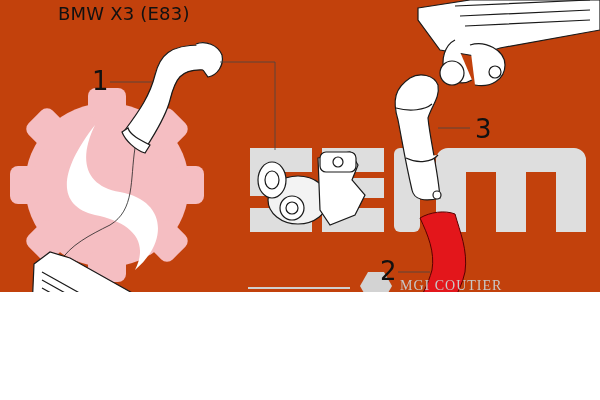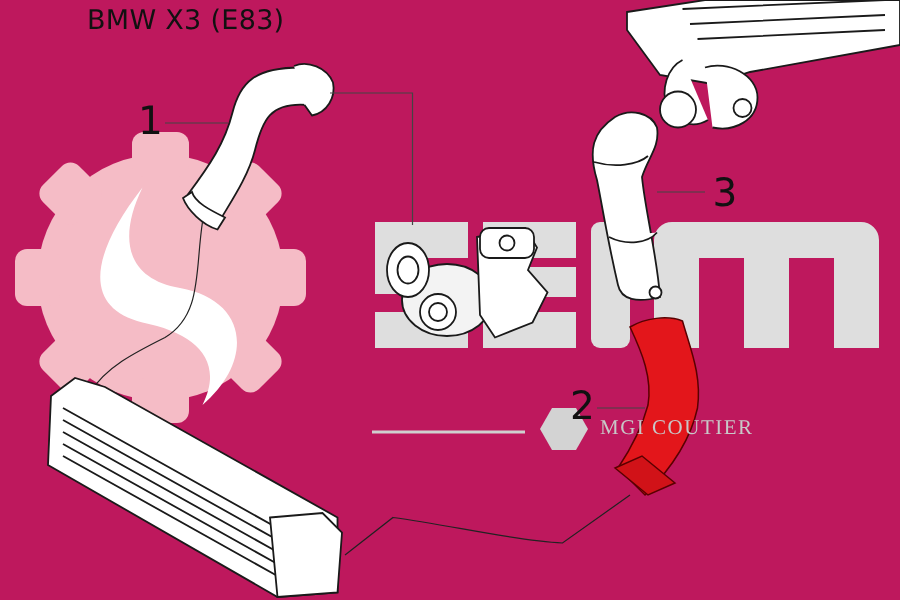--- a/index.html
+++ b/index.html
@@ -1,18 +1,18 @@
 <!DOCTYPE html>
 <html><head>
 <meta charset="utf-8">
 <style>
   html, body { margin: 0; padding: 0; background: #ffffff; }
   #canvas {
-    position: relative; width: 600px; height: 400px; overflow: hidden;
-    background: #be185d; font-family: "DejaVu Sans", "Liberation Sans", sans-serif;
+    position: relative; width: 600px; height: 292px; overflow: hidden;
+    background: #c2410c; font-family: "DejaVu Sans", "Liberation Sans", sans-serif;
   }
   svg.layer { position: absolute; left: 0; top: 0; width: 600px; height: 400px; }
   .title {
     position: absolute; left: 58px; top: 3px; font-size: 18px; color: #111;
     letter-spacing: 0.2px;
   }
   .callout {
     position: absolute; font-size: 26px; color: #111; line-height: 1;
   }
   .brand {

